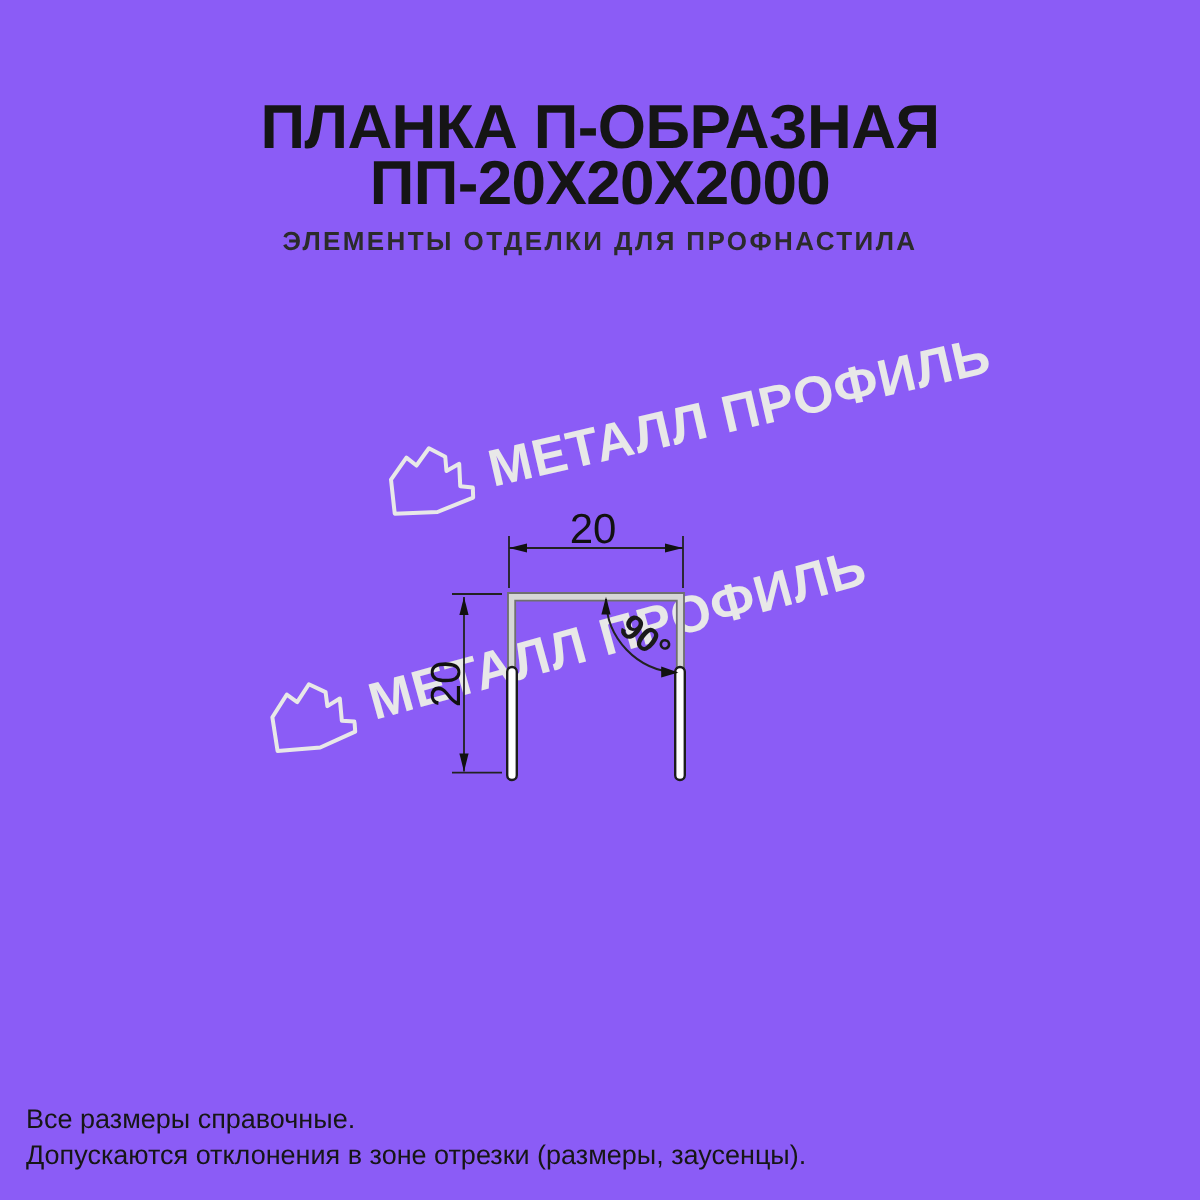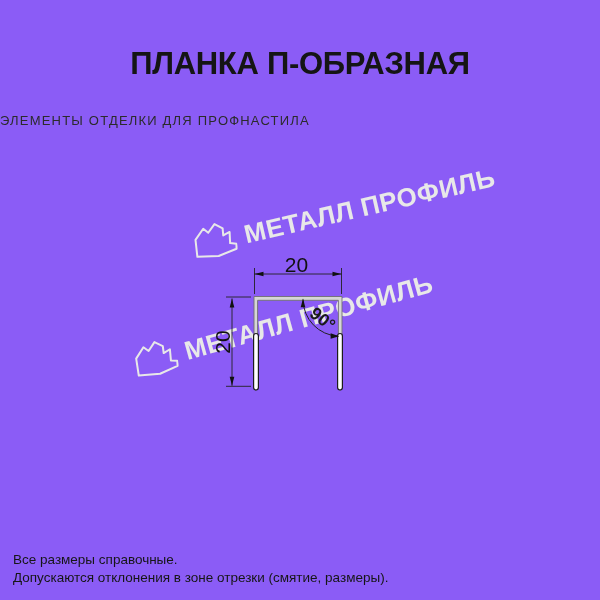--- a/index.html
+++ b/index.html
@@ -20,22 +20,23 @@
     line-height: 27px;
     letter-spacing: -0.3px;
     color: #151515;
     white-space: nowrap;
   }
   .title-line.l1 { top: 50px; }
   .title-line.l2 { top: 78px; }
   .subtitle {
     position: absolute;
     left: 0; top: 113px; width: 600px;
+    text-align: center;
     font-size: 13px;
-    font-weight: 400;
+    font-weight: 700;
     letter-spacing: 1.2px;
     color: #2b2b2b;
     white-space: nowrap;
   }
   .wm {
     position: absolute;
     display: flex;
     align-items: center;
     gap: 9px;
     transform-origin: 0 50%;
@@ -59,20 +60,21 @@
   }
   .dim-label { font-family: "Liberation Sans", sans-serif; font-size: 21px; fill: #111; }
   .angle-label { font-family: "Liberation Sans", sans-serif; font-size: 17.5px; font-weight: 600; fill: #1a1a1a; }
 </style>
 </head>
 <body>
 
 <div class="canvas">
 
   <div class="title-line l1">ПЛАНКА П-ОБРАЗНАЯ</div>
+  <div class="title-line l2">ПП-20Х20Х2000</div>
   <div class="subtitle">ЭЛЕМЕНТЫ ОТДЕЛКИ ДЛЯ ПРОФНАСТИЛА</div>
 
   <div class="wm wm-upper">
     <svg width="46" height="38" viewBox="0 0 46 38">
       <path d="M4,30 L6,13 L16,4 L20,9 L28,2 L35,8 L34,15 L41,13 L39,24 L45,26 L44,31 L25,34 Z" fill="none" stroke="#e8e8e8" stroke-width="2" stroke-linejoin="round"></path>
     </svg>
     <span>МЕТАЛЛ ПРОФИЛЬ</span>
   </div>
 
   <div class="wm wm-lower">
@@ -112,16 +114,16 @@
     <g>
       <path d="M303,299.5 A37,37 0 0 0 338.2,336.2" fill="none" stroke="#222" stroke-width="1"></path>
       <polygon fill="#111" points="303,298.4 300.7,307.2 305.3,307.2"></polygon>
       <polygon fill="#111" points="339.2,336.2 330.6,333.3 330.6,338.7"></polygon>
       <text class="angle-label" transform="translate(323,318.5) rotate(38)" x="0" y="6.5" text-anchor="middle">90°</text>
     </g>
   </svg>
 
   <div class="footer">
     <div>Все размеры справочные.</div>
-    <div>Допускаются отклонения в зоне отрезки (смятие, размеры).</div>
+    <div>Допускаются отклонения в зоне отрезки (размеры, заусенцы).</div>
   </div>
 
 </div>
 
 </body></html>

